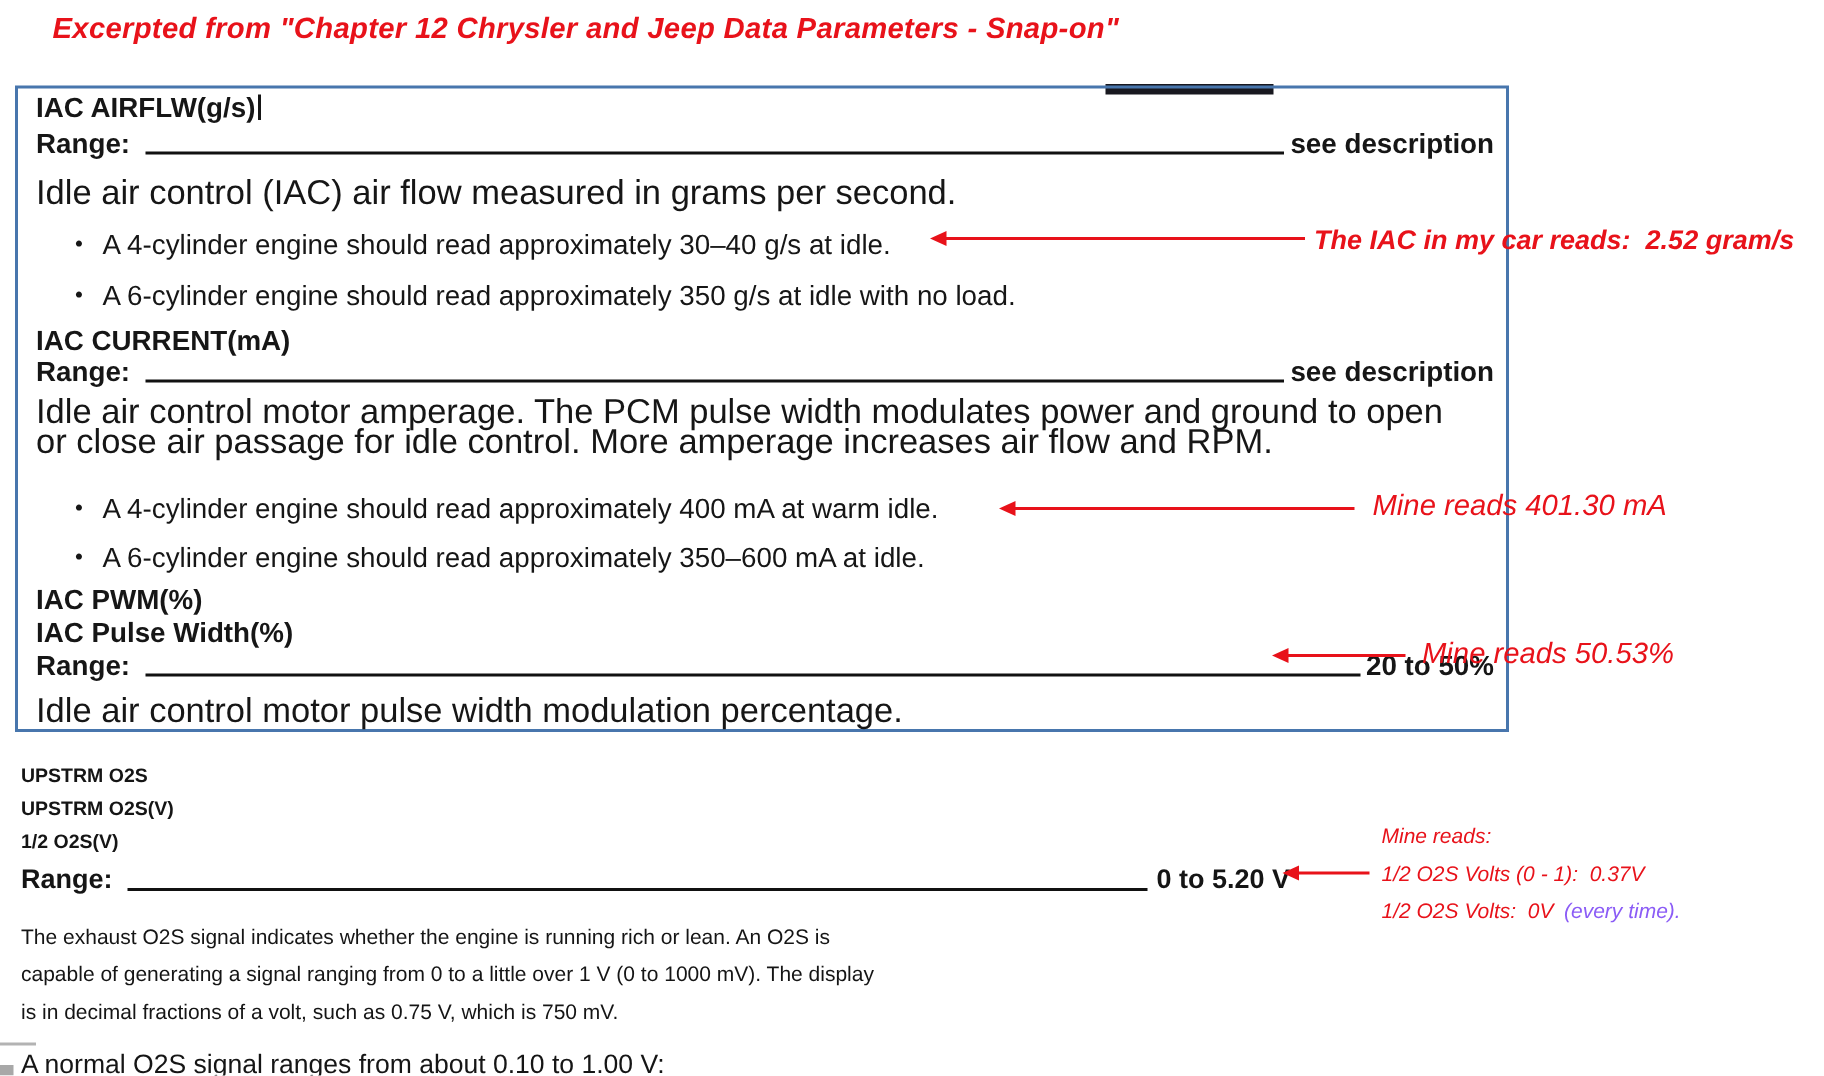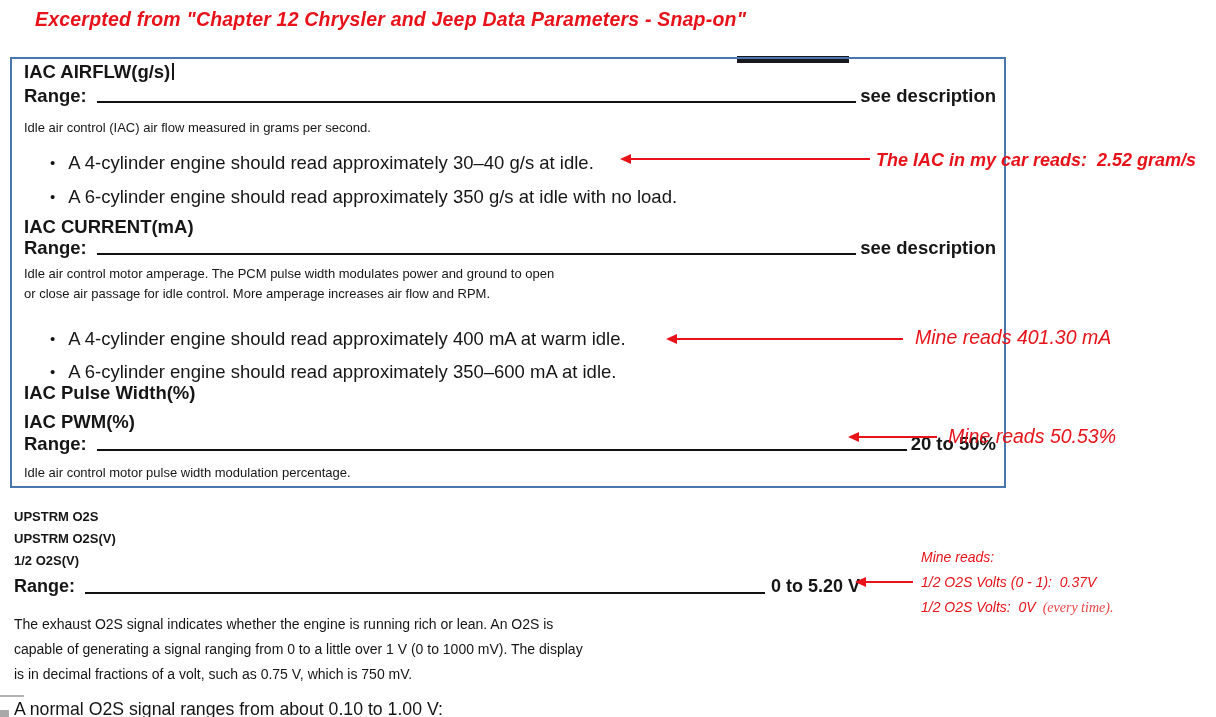--- a/index.html
+++ b/index.html
@@ -17,40 +17,40 @@
     position:absolute; left:10px; top:57px; width:996px; height:431px;
     border:2px solid #4876ad; box-sizing:border-box;
     padding:2px 8px 0 12px; color:#161616;
   }
   .h { font-weight:bold; font-size:18.5px; line-height:21px; white-space:nowrap; }
   .h2g { line-height:22px; }
   .cursor { display:inline-block; width:2px; height:17px; background:#161616; margin-left:2px; vertical-align:-2px; }
   .range { display:flex; align-items:flex-end; font-weight:bold; font-size:18.5px; line-height:22px; }
   .range .line { flex:1; border-bottom:2.5px solid #111; margin:0 4px 4px 10px; }
   .range .val { white-space:nowrap; }
-  .para { font-size:13px; line-height:20px; }
+  .para { font-size:23px; line-height:20px; }
   .para.m { margin-top:11px; }
   .bullet { display:flex; font-size:18.5px; line-height:20px; margin-left:26px; }
   .bullet::before { content:"\2022"; margin-right:13px; font-size:15px; line-height:20px; }
   .mt15 { margin-top:15px; } .mt14 { margin-top:14px; } .mt13 { margin-top:13px; }
   .mt9 { margin-top:9px; } .mt5 { margin-top:5px; } .mt25 { margin-top:25px; }
   .mt7 { margin-top:7px; } .mt8 { margin-top:8px; } .mt3 { margin-top:3px; }
 
   .o2s { position:absolute; left:14px; top:506px; width:846px; }
   .o2s .h { font-size:13px; line-height:22px; }
   .o2s .range { font-size:18px; line-height:24px; margin-top:2px; }
   .o2s .range .line { border-bottom:2.5px solid #111; margin:0 6px 4px 10px; }
   .o2s .para { font-size:14px; line-height:25px; margin-top:14px; }
   .o2s .footer { font-size:17.7px; line-height:21px; margin-top:12px; }
 
   .ann { position:absolute; color:#e8121a; font-style:italic; white-space:nowrap; }
   .ann-bold { font-weight:bold; font-size:18px; }
   .ann-med { font-size:19.5px; }
   .ann-block { font-size:14px; line-height:25px; }
-  .green { color:#ef4444; margin-left:7px;font-family:Liberation Serif, serif; }
+  .green { color:#8b5cf6; margin-left:7px; }
   .arrow { position:absolute; height:0; border-top:2.5px solid #e8121a; }
   .arrow::before {
     content:""; position:absolute; left:-10px; top:-6.5px;
     border-top:5px solid transparent; border-bottom:5px solid transparent;
     border-right:11px solid #e8121a;
   }
   .gray-line { position:absolute; left:0; top:695px; width:24px; height:2px; background:#b3b3b3; }
   .gray-stub { position:absolute; left:0; top:710px; width:9px; height:7px; background:#a8a8a8; }
 </style>
 </head>
@@ -92,22 +92,22 @@
     <div>or close air passage for idle control. More amperage increases air flow and RPM.</div>
   </div>
 
   <div class="bullet mt25">
       <span>A 4-cylinder engine should read approximately 400 mA at warm idle.</span>
     </div>
   <div class="bullet mt13">
       <span>A 6-cylinder engine should read approximately 350–600 mA at idle.</span>
     </div>
 
+  <div class="h h2g mt7">IAC PWM(%)</div>
   <div class="h h2g">IAC Pulse Width(%)</div>
-  <div class="h h2g mt7">IAC PWM(%)</div>
 
   <div class="range">
     <span>Range:</span>
     <span class="line"></span>
     <span class="val">20 to 50%</span>
   </div>
 
   <div class="para mt8">Idle air control motor pulse width modulation percentage.</div>
 
 </div>

